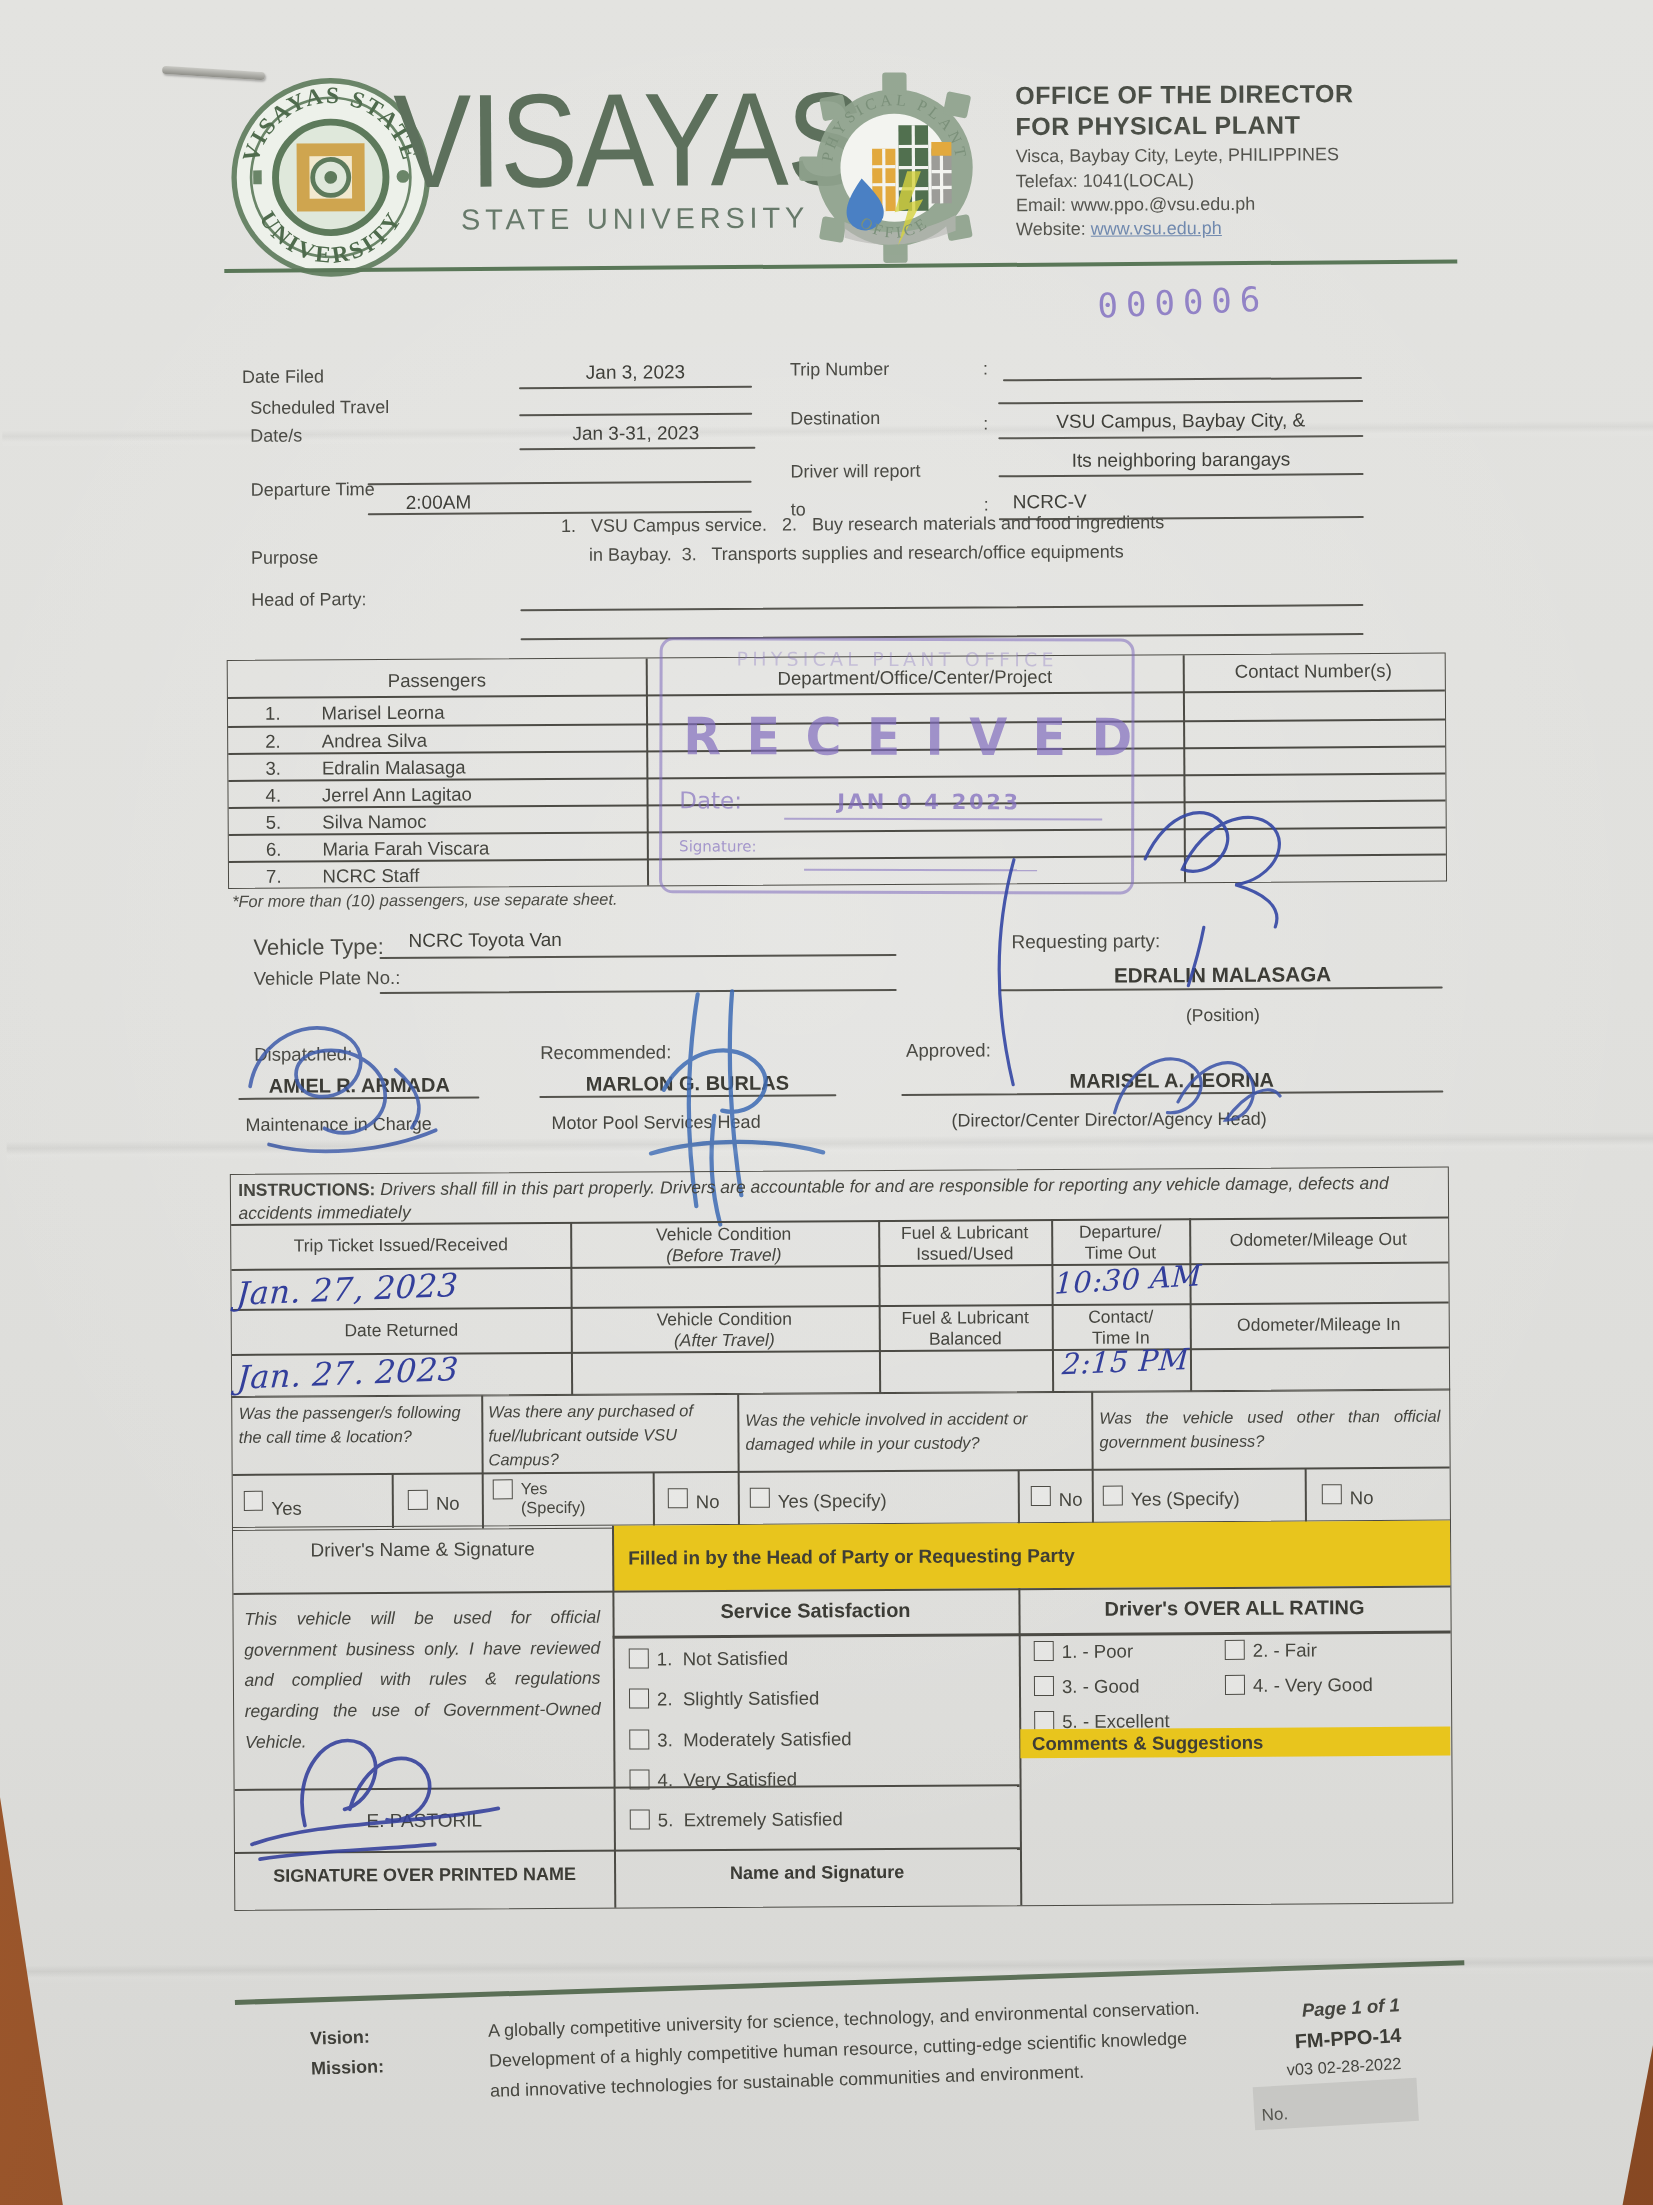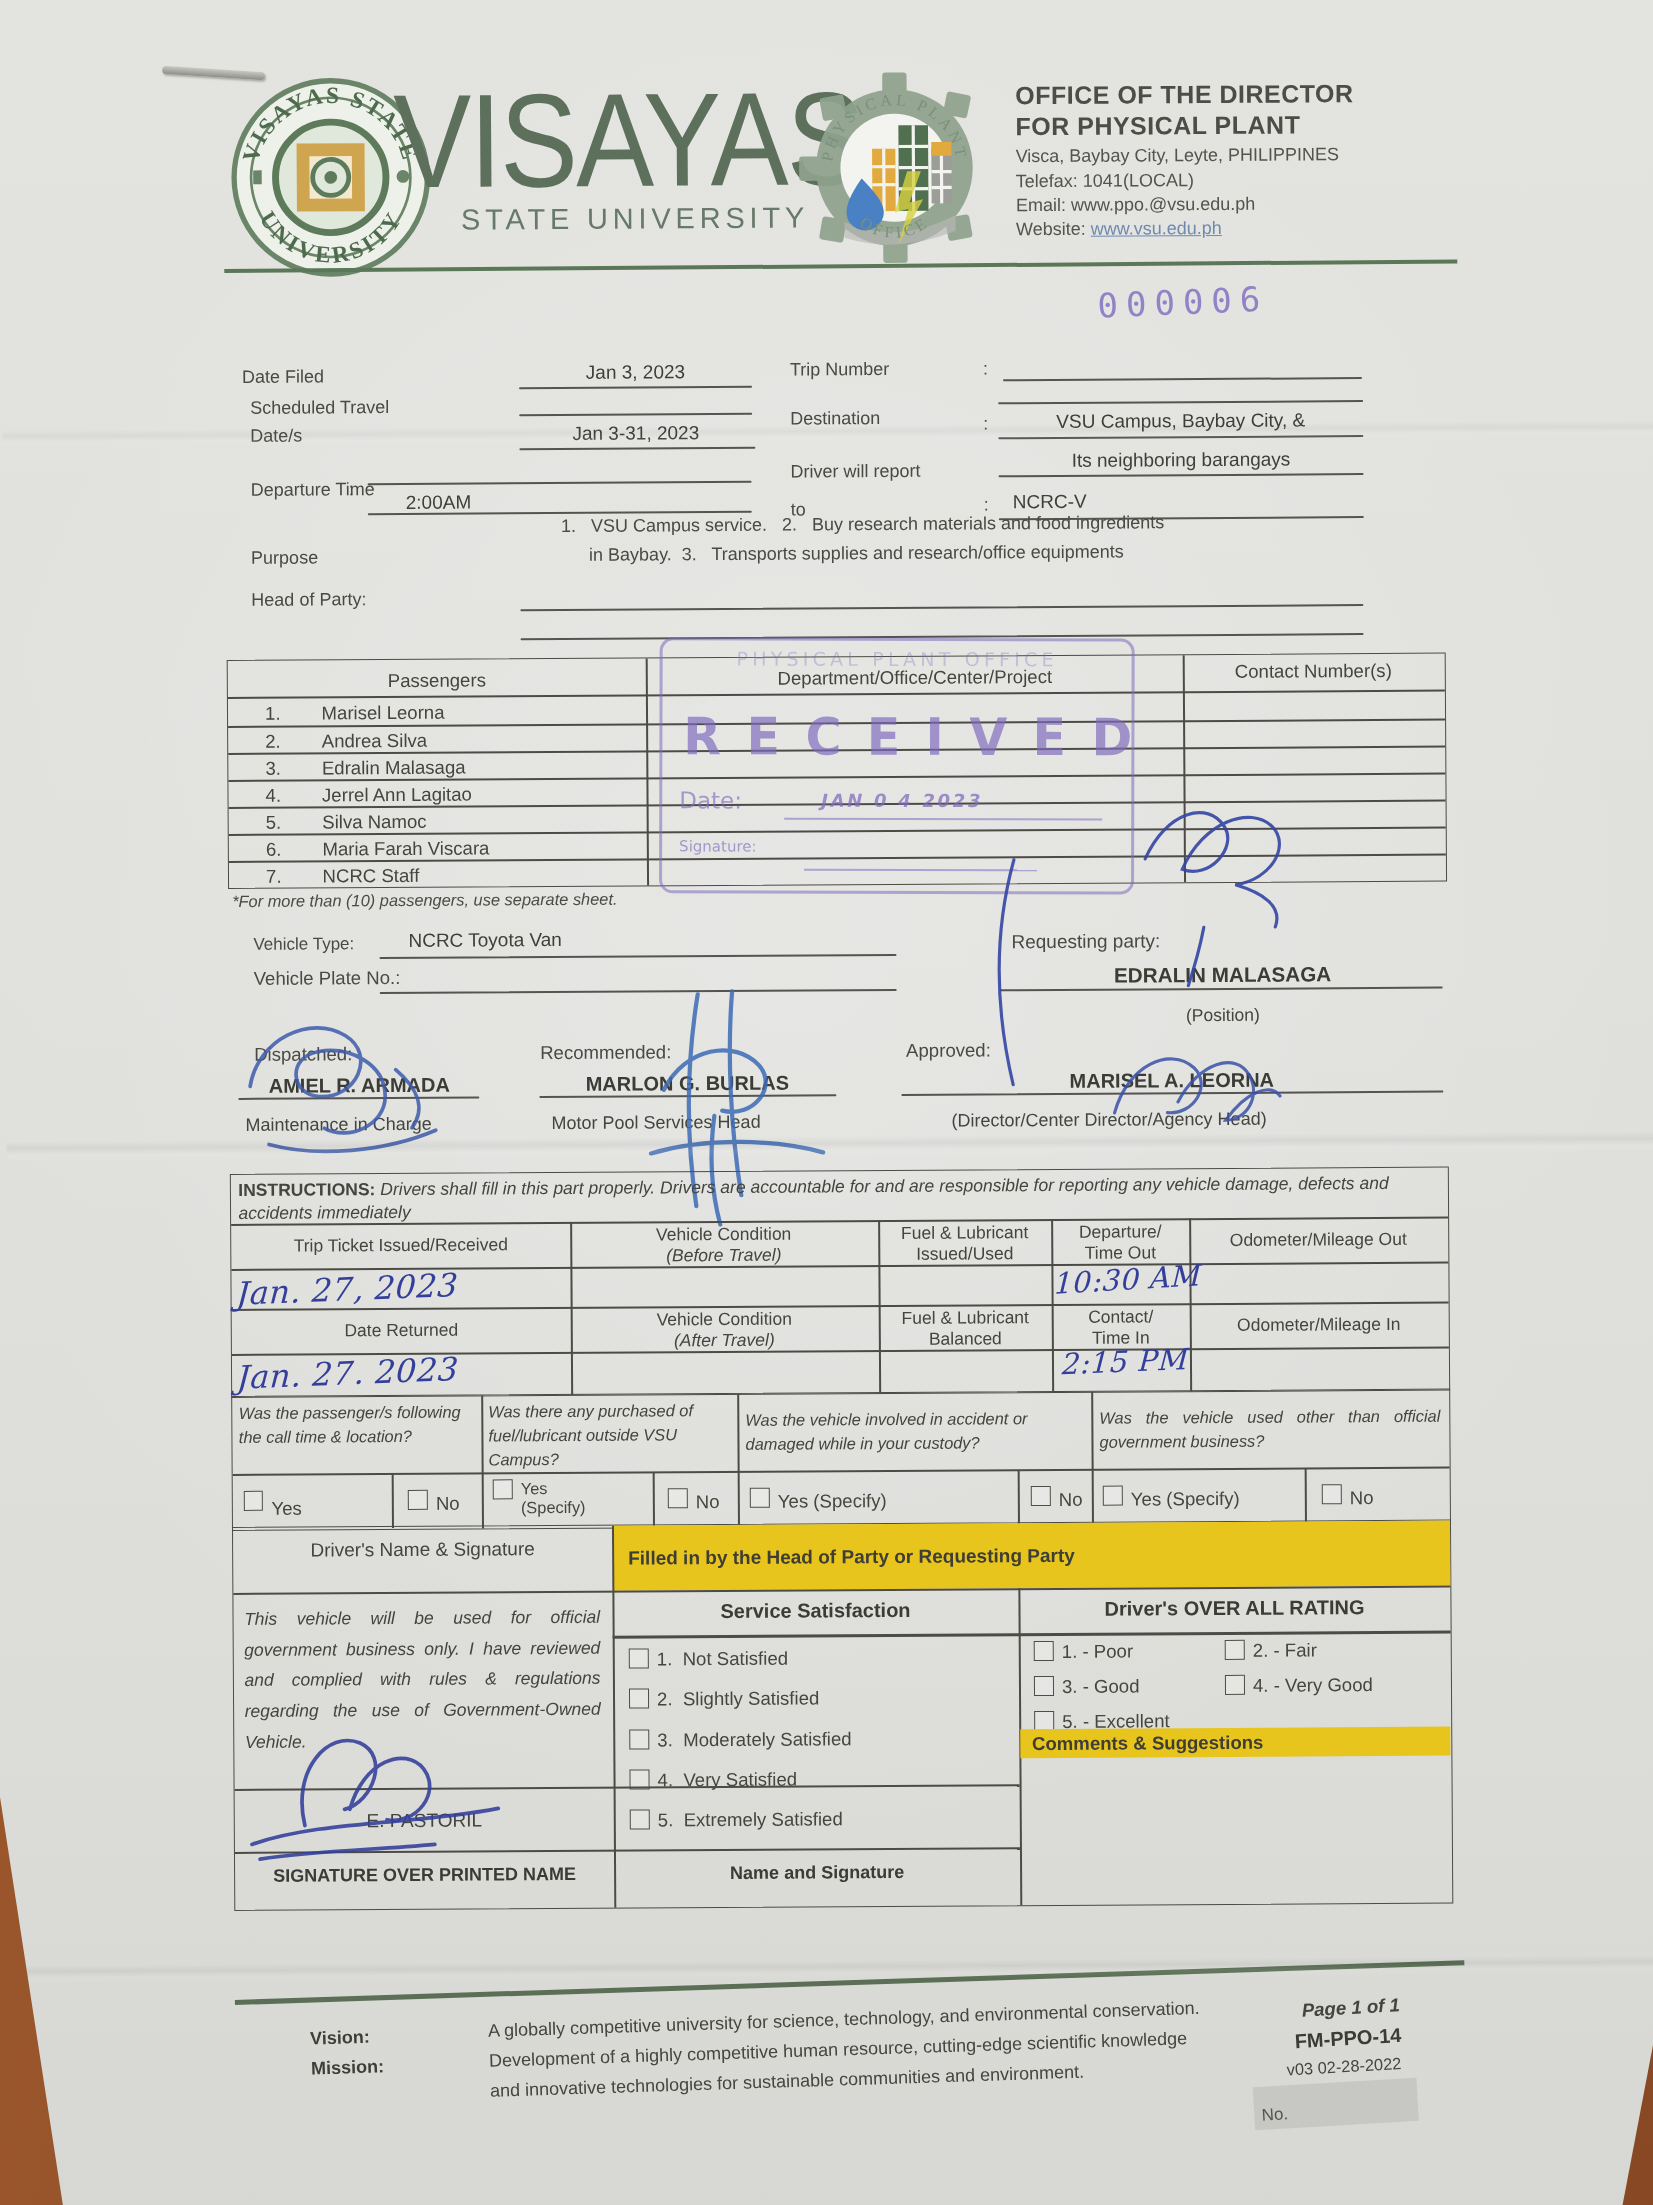--- a/index.html
+++ b/index.html
@@ -189,26 +189,26 @@
     <div class="abs" style="left:37px;top:178px;font-size:18.6px;"><span>6.</span><span style="display:inline-block;width:41px;"></span><span>Maria Farah Viscara</span></div>
     <div class="abs" style="left:37px;top:205px;font-size:18.6px;"><span>7.</span><span style="display:inline-block;width:41px;"></span><span>NCRC Staff</span></div>
   </div>
   <div class="abs i" style="left:227px;top:884px;font-size:16.4px;color:#4c4c46;">*For more than (10) passengers, use separate sheet.</div>
 
   <div class="abs" style="left:655px;top:634px;width:469px;height:250px;border:3.2px solid rgba(128,108,190,.55);border-radius:13.8px;transform:rotate(.5deg);">
     <div class="abs stamp-txt ctr" style="left:0;top:7.4px;width:100%;font-size:19px;letter-spacing:4.2px;opacity:.38;">PHYSICAL PLANT OFFICE</div>
     <div class="abs stamp-txt" style="left:21px;top:68px;font-size:49px;font-weight:bold;letter-spacing:25.4px;opacity:.8;transform:scaleY(1.05);">RECEIVED</div>
     <div class="abs stamp-txt" style="left:17px;top:147px;font-size:23px;opacity:.75;">Date:</div>
     <div class="abs" style="left:122px;top:177px;width:318px;height:2.1px;background:rgba(128,108,190,.55);"></div>
-    <div class="abs stamp-txt" style="left:159px;top:149px;font-size:18px;font-weight:bold;letter-spacing:2.7px;opacity:.85;font-style:italic;">JAN 0 4  2023</div>
+    <div class="abs stamp-txt" style="left:175px;top:149px;font-size:21px;font-weight:bold;letter-spacing:2.7px;opacity:.85;">JAN 0 4  2023</div>
     <div class="abs stamp-txt" style="left:17px;top:197px;font-size:15px;opacity:.75;">Signature:</div>
     <div class="abs" style="left:142px;top:228px;width:233px;height:2.1px;background:rgba(128,108,190,.55);"></div>
   </div>
 
-  <div class="abs lbl" style="left:248px;top:927px;font-size:17px;">Vehicle Type:</div>
+  <div class="abs lbl" style="left:248px;top:927px;font-size:22px;">Vehicle Type:</div>
   <div class="abs val" style="left:403px;top:923px;">NCRC Toyota Van</div>
   <div class="line" style="left:374px;top:950px;width:517px;"></div>
   <div class="abs lbl" style="left:248px;top:960px;font-size:18.6px;">Vehicle Plate No.:</div>
   <div class="line" style="left:374px;top:985px;width:517px;"></div>
 
   <div class="abs lbl" style="left:1006px;top:928px;font-size:19px;">Requesting party:</div>
   <div class="abs b ctr" style="left:997px;top:961px;width:440px;font-size:20.7px;color:#3c3c36;">EDRALIN MALASAGA</div>
   <div class="line" style="left:994px;top:986px;width:443px;"></div>
   <div class="abs ctr" style="left:997px;top:1003px;width:440px;font-size:17.5px;">(Position)</div>
 

